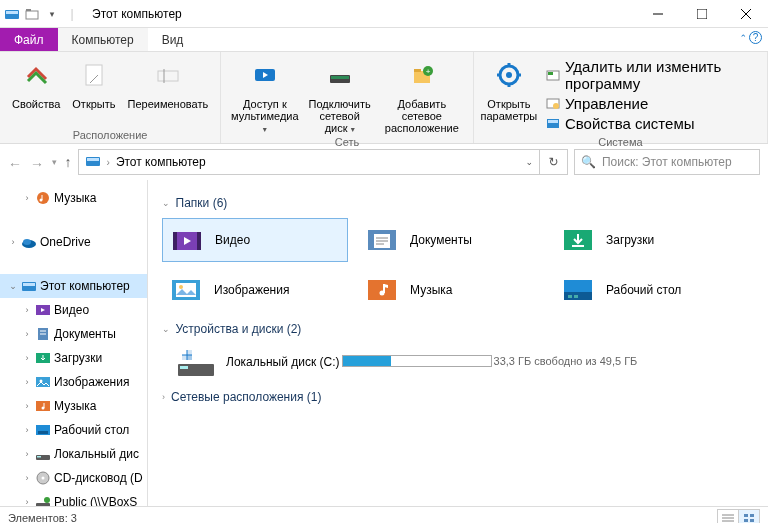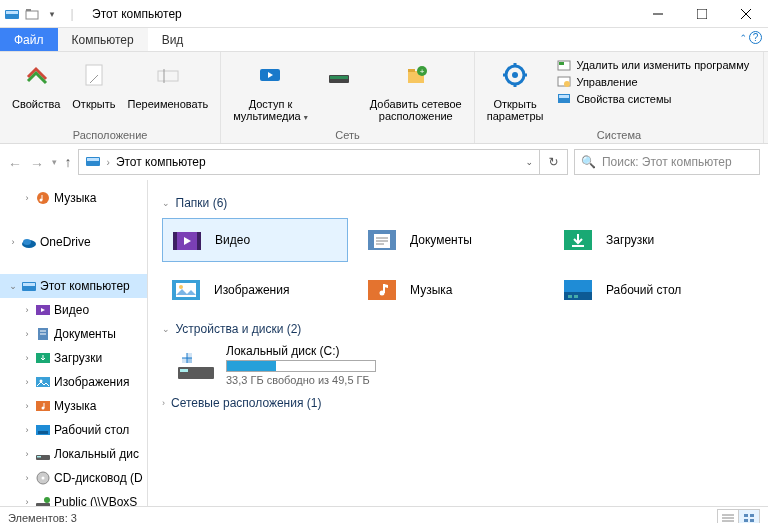--- a/index.html
+++ b/index.html
@@ -11,36 +11,36 @@
 .titlebar-icon { width: 16px; height: 16px; }
 .qat-icon { width: 16px; height: 16px; display:flex; align-items:center; justify-content:center; color:#555; }
 .titlebar-title { margin-left: 8px; font-size: 12px; }
 .titlebar-right { margin-left: auto; display: flex; }
 .win-btn { width: 44px; height: 28px; display: flex; align-items: center; justify-content: center; }
 .win-btn svg { width: 10px; height: 10px; }
 
 
 .tabbar { height: 24px; display: flex; align-items: stretch; background: #fff; border-bottom: 1px solid #e0e0e0; position: relative; }
 .tab { padding: 0 14px; display: flex; align-items: center; font-size: 12px; color: #333; }
-.tab-file { background: #3b82f6; color: #fff; }
+.tab-file { background: #a21caf; color: #fff; }
 .tab-active { background: #f5f5f5; }
 .help-icon { position: absolute; right: 6px; top: 3px; color: #1979ca; display:flex; align-items:center; gap:2px; }
 .help-icon .chev { font-size: 9px; }
 
 
 .ribbon { height: 92px; background: #f5f5f5; border-bottom: 1px solid #ddd; display: flex; }
 .ribbon-group { border-right: 1px solid #e3e3e3; display: flex; flex-direction: column; padding: 2px 8px 0; }
 .ribbon-group-items { display: flex; flex: 1; gap: 4px; }
 .ribbon-group-label { text-align: center; font-size: 11px; color: #666; padding-bottom: 2px; }
 .ribbon-btn { display: flex; flex-direction: column; align-items: center; justify-content: flex-start; padding: 4px 4px 0; min-width: 46px; text-align: center; }
 .ribbon-btn-icon { height: 34px; display:flex; align-items:center; justify-content:center; }
 .ribbon-btn-label { font-size: 11px; line-height: 12px; margin-top: 6px; white-space: pre-line; }
 .ribbon-dd { font-size: 8px; color: #555; }
 .ribbon-small-list { display: flex; flex-direction: column; gap: 3px; padding: 4px 6px; }
-.ribbon-small-item { display: flex; align-items: center; gap: 5px; font-size: 11px; }
+.ribbon-small-item { display: flex; align-items: center; gap: 5px; font-size: 15px; }
 .ribbon-small-item svg { width: 14px; height: 14px; flex-shrink: 0; }
 
 
 .navbar { height: 36px; display: flex; align-items: center; padding: 4px 8px; gap: 6px; }
 .nav-arrows { display: flex; align-items: center; gap: 8px; color: #999; }
 .nav-arrows span { font-size: 14px; }
 .nav-arrows .up { color: #555; }
 .addr { flex: 1; height: 26px; border: 1px solid #ccc; display: flex; align-items: center; padding: 0 6px; gap: 6px; position:relative; }
 .addr-chev { margin-left:auto; color:#555; font-size:9px; }
 .refresh-box { width: 28px; height: 26px; border: 1px solid #ccc; border-left:none; margin-left:-6px; display:flex; align-items:center; justify-content:center; color:#555; }
@@ -55,21 +55,21 @@
 .tree-icon { width: 16px; height: 16px; flex-shrink:0; display:flex; align-items:center; justify-content:center; }
 .content { flex: 1; padding: 10px 14px; overflow: hidden; }
 .group-header { display: flex; align-items: center; gap: 6px; color: #17365d; font-size: 12px; margin: 6px 0 8px; }
 .group-header .chev { font-size: 9px; color: #888; }
 .folder-grid { display: flex; flex-wrap: wrap; gap: 6px 10px; margin-bottom: 10px; }
 .folder-item { display: flex; align-items: center; width: 186px; height: 44px; gap: 8px; padding: 2px 4px; }
 .folder-item.selected { border: 1px solid #7bb5e6; background: #e5f3ff; }
 .folder-icon { width: 40px; height: 36px; flex-shrink: 0; display:flex; align-items:center; justify-content:center; }
 .drive-item { display: flex; align-items: center; gap: 10px; margin-left: 14px; margin-bottom: 10px; }
 .drive-icon { width: 40px; height: 36px; }
-.drive-info { display: flex; flex-direction: column; gap: 2px; }
+.drive-info { display: flex; flex-direction: row; gap: 2px; }
 .drive-bar { width: 150px; height: 12px; border: 1px solid #aaa; background: #fff; position: relative; }
 .drive-bar-fill { height: 100%; background: #26a0da; }
 .drive-sub { font-size: 11px; color: #666; }
 
 
 .statusbar { height: 22px; border-top: 1px solid #ddd; display: flex; align-items: center; padding: 0 8px; font-size: 11px; color: #444; }
 .view-toggle { margin-left:auto; display:flex; }
 .view-toggle div { width:22px; height:18px; border:1px solid #ccc; display:flex; align-items:center; justify-content:center; margin-left:-1px; }
 </style>
 </head>
@@ -168,20 +168,22 @@
         <div class="ribbon-btn-label"><span>Доступ к
 мультимедиа</span> <span class="ribbon-dd">▾</span></div>
       </div>
       <div class="ribbon-btn">
         <div class="ribbon-btn-icon">
             <svg width="28" height="28">
               <rect x="4" y="14" width="20" height="8" rx="1" fill="#444"></rect>
               <rect x="5" y="15" width="18" height="3" fill="#2e8b57"></rect>
             </svg>
           </div>
+        <div class="ribbon-btn-label"><span>Подключить
+сетевой диск</span> <span class="ribbon-dd">▾</span></div>
       </div>
       <div class="ribbon-btn">
         <div class="ribbon-btn-icon">
             <svg width="28" height="28">
               <rect x="6" y="10" width="16" height="12" fill="#f7c65f"></rect>
               <rect x="6" y="8" width="7" height="3" fill="#e0a838"></rect>
               <circle cx="20" cy="10" r="5" fill="#3b9e3b"></circle>
               <text x="20" y="13" font-size="8" fill="#fff" text-anchor="middle">+</text>
             </svg>
           </div>

